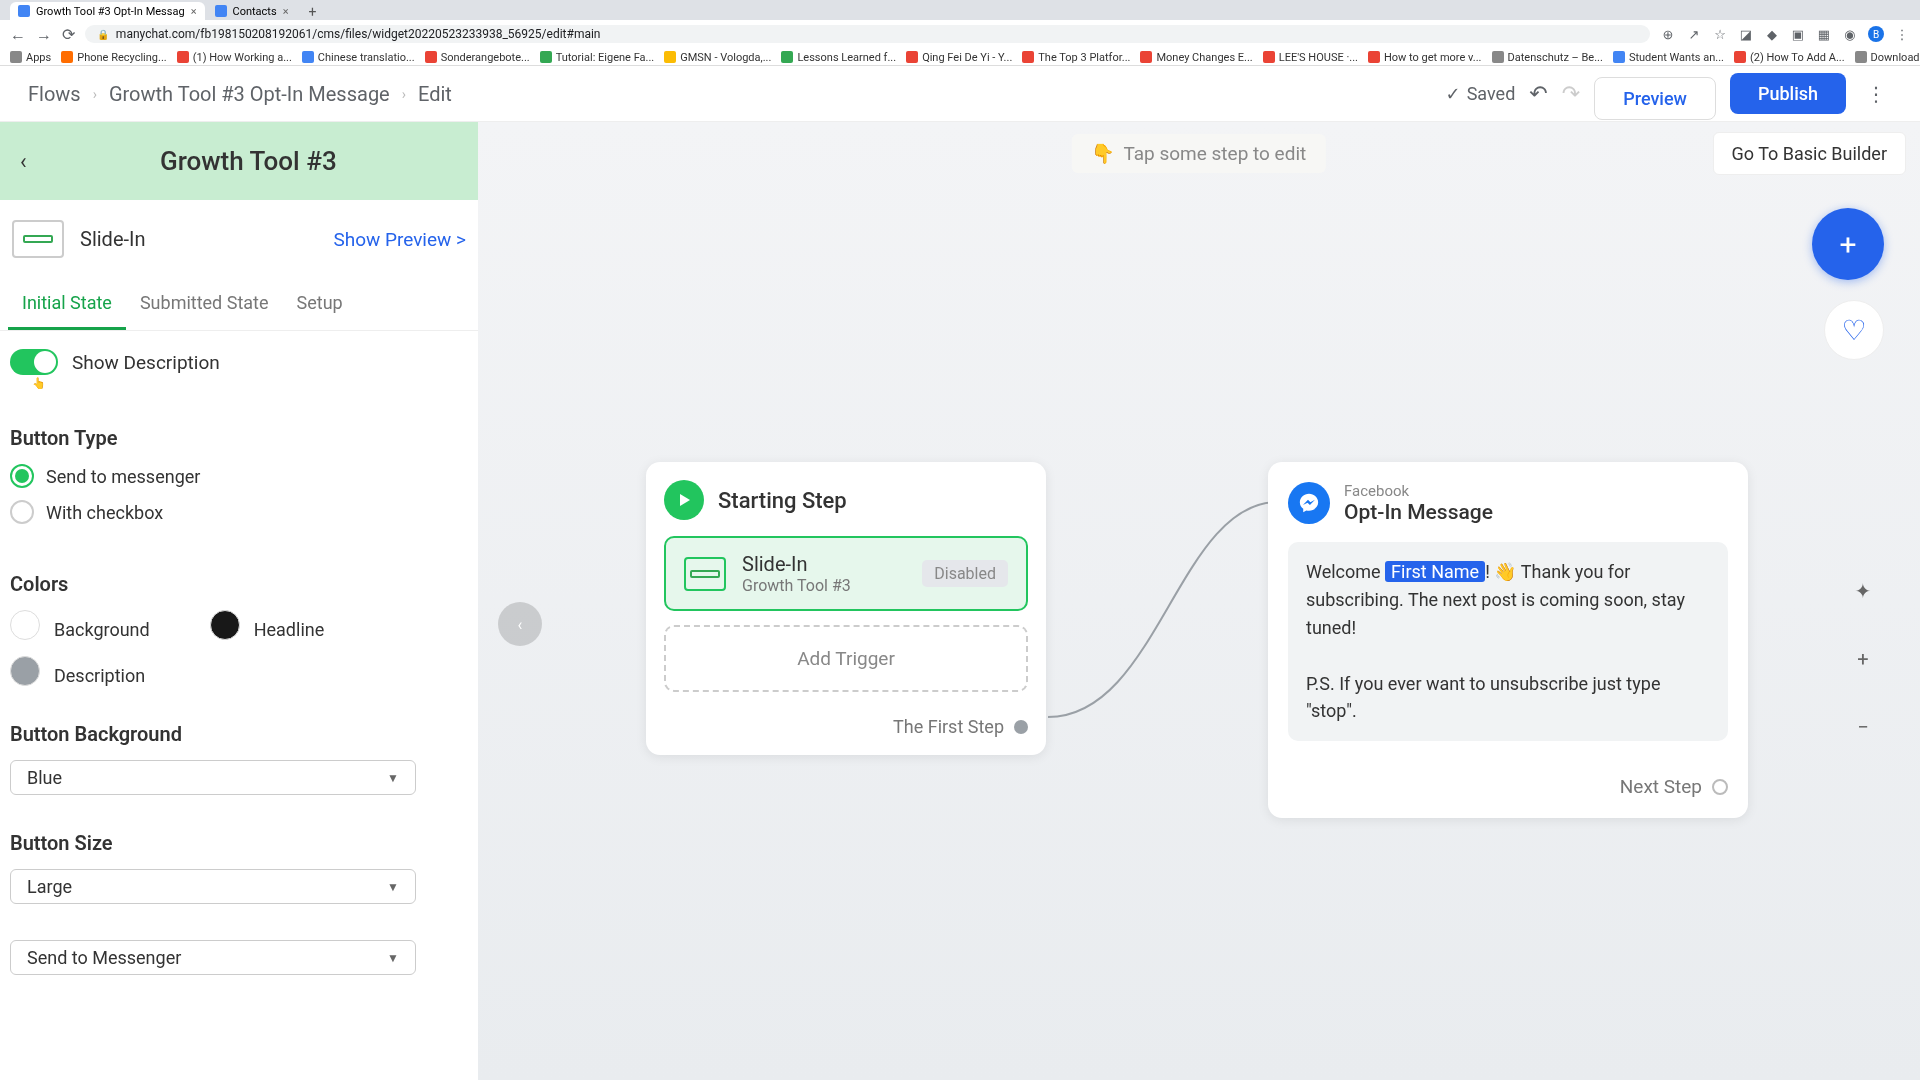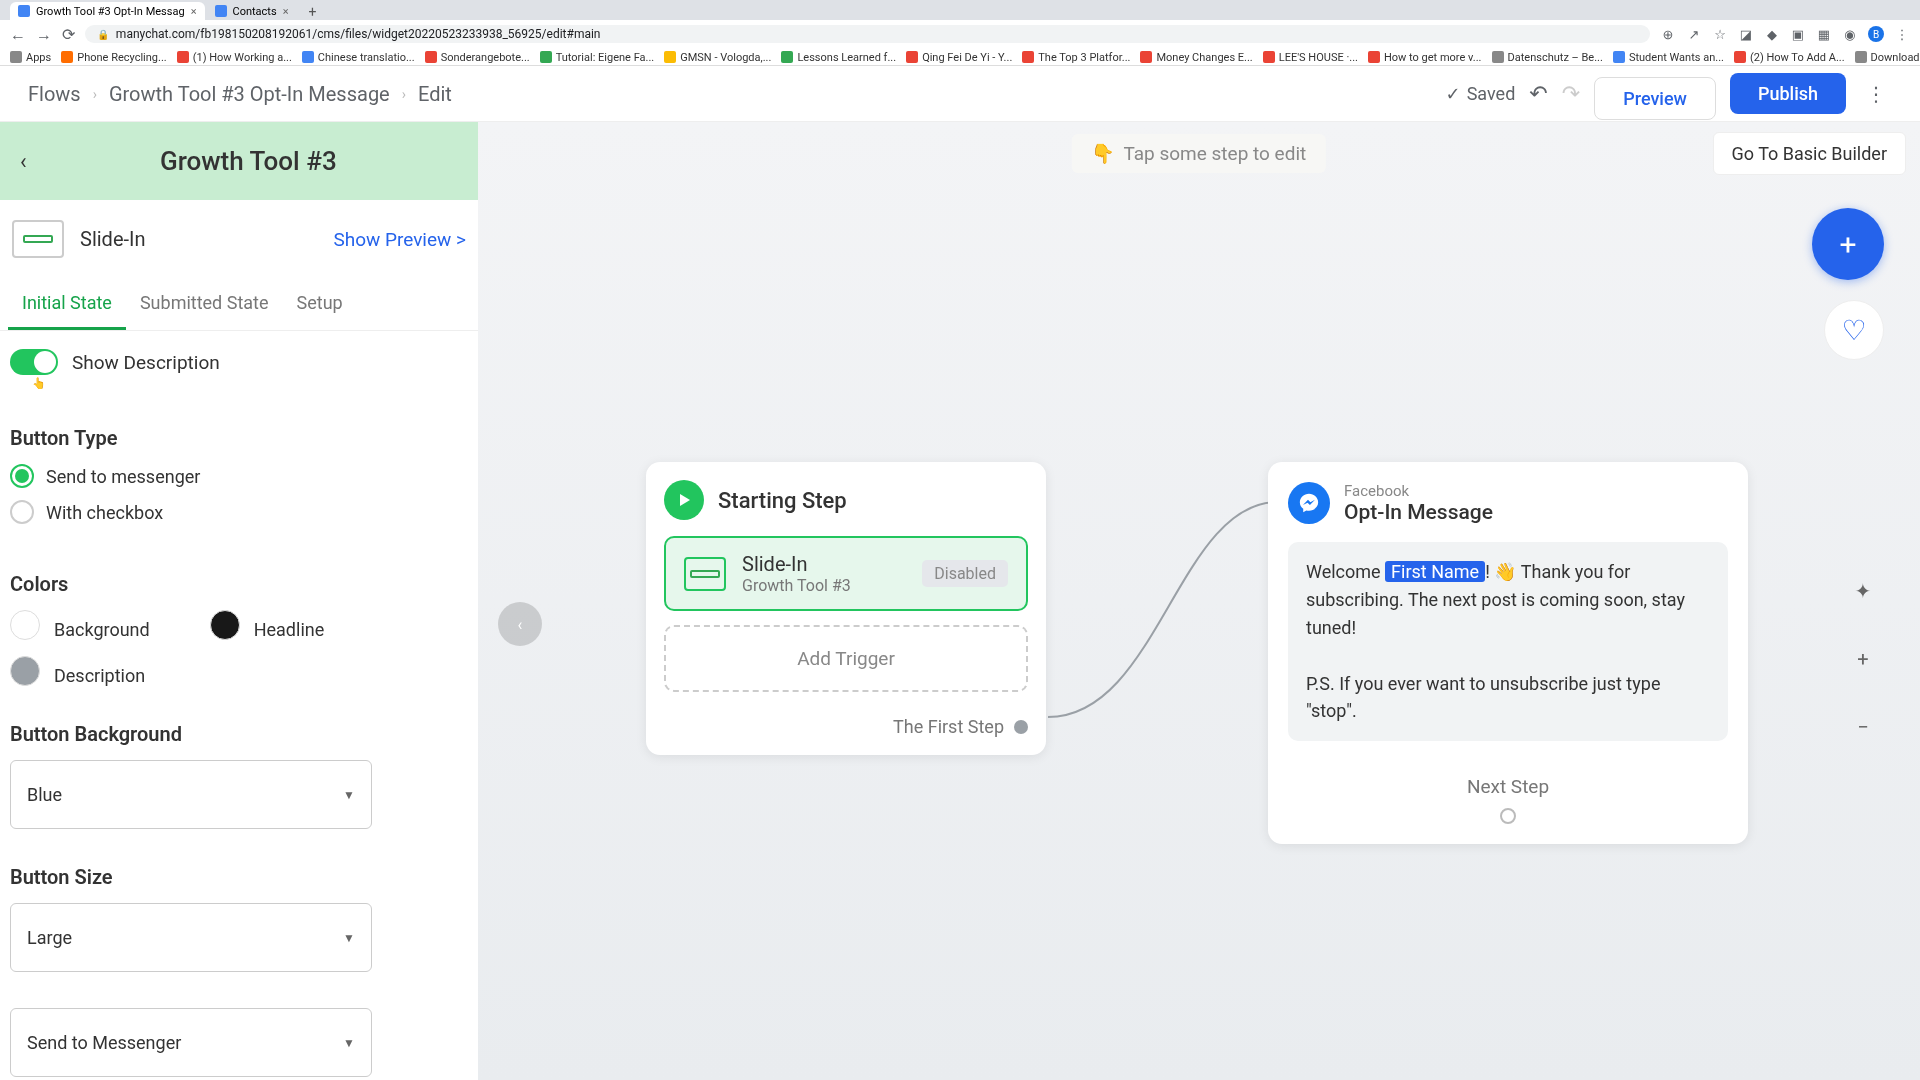--- a/index.html
+++ b/index.html
@@ -78,21 +78,21 @@
 .radio-label { font-size: 18px; color: #333; }
 
 .color-grid { display: flex; gap: 60px; margin-bottom: 16px; }
 .color-item { display: flex; align-items: flex-end; gap: 14px; }
 .color-swatch { width: 30px; height: 30px; border-radius: 50%; border: 1px solid #ddd; }
 .sw-white { background: #fff; }
 .sw-black { background: #181818; }
 .sw-gray { background: #9aa0a6; }
 .color-label { font-size: 18px; color: #333; }
 
-.select { border: 1px solid #ccc; border-radius: 6px; padding: 23px 16px; font-size: 18px; color: #333; display: flex; align-items: center; justify-content: space-between; width: 362px; }
+.select { border: 1px solid #ccc; border-radius: 6px; padding: 6px 16px; font-size: 18px; color: #333; display: flex; align-items: center; justify-content: space-between; width: 406px; }
 .select .caret { font-size: 12px; color: #666; }
 
 
 .canvas-hint { position: absolute; top: 12px; left: 50%; transform: translateX(-50%); background: #f7f7f5; padding: 8px 20px; border-radius: 6px; font-size: 19px; color: #888; display: flex; align-items: center; gap: 8px; }
 .go-basic { position: absolute; top: 10px; right: 14px; background: #fff; padding: 10px 18px; border-radius: 6px; font-size: 18px; color: #333; border: 1px solid #eee; }
 
 .fab { position: absolute; right: 36px; width: 60px; height: 60px; border-radius: 50%; display: flex; align-items: center; justify-content: center; }
 .fab-add { top: 86px; background: #2563eb; color: #fff; font-size: 30px; width: 72px; height: 72px; box-shadow: 0 2px 10px rgba(37,99,235,0.4); }
 .fab-heart { top: 178px; background: #fff; color: #2563eb; font-size: 28px; border: 1px solid #eee; }
 
@@ -116,21 +116,21 @@
 
 .arc-left { position: absolute; left: 20px; top: 480px; width: 44px; height: 44px; border-radius: 50%; background: rgba(0,0,0,0.15); color: #fff; display: flex; align-items: center; justify-content: center; font-size: 16px; }
 
 .node-msg { left: 790px; top: 340px; width: 480px; padding: 20px; }
 .msg-head { display: flex; align-items: center; gap: 14px; margin-bottom: 18px; }
 .msgr-icon { width: 42px; height: 42px; background: #1877f2; border-radius: 50%; display: flex; align-items: center; justify-content: center; color: #fff; font-size: 20px; }
 .msg-head-text .sup { font-size: 15px; color: #888; }
 .msg-head-text .main-t { font-size: 21px; color: #333; font-weight: 500; }
 .msg-bubble { background: #f1f3f4; border-radius: 10px; padding: 16px 18px; font-size: 18px; color: #333; line-height: 1.55; }
 .var-chip { background: #2563eb; color: #fff; padding: 0 6px; border-radius: 3px; }
-.next-step { text-align: right; font-size: 19px; color: #777; margin-top: 34px; display: flex; align-items: center; justify-content: flex-end; gap: 10px; flex-direction: column; }
+.next-step { text-align: right; font-size: 19px; color: #777; margin-top: 34px; display: flex; align-items: center; justify-content: flex-end; gap: 10px; }
 .port-empty { width: 16px; height: 16px; border: 2px solid #bbb; border-radius: 50%; }
 
 svg.connector { position: absolute; left: 560px; top: 340px; width: 260px; height: 280px; pointer-events: none; }
 </style>
 </head>
 <body>
 
 <div class="browser-chrome">
   <div class="tab-bar">
     <div class="tab">

